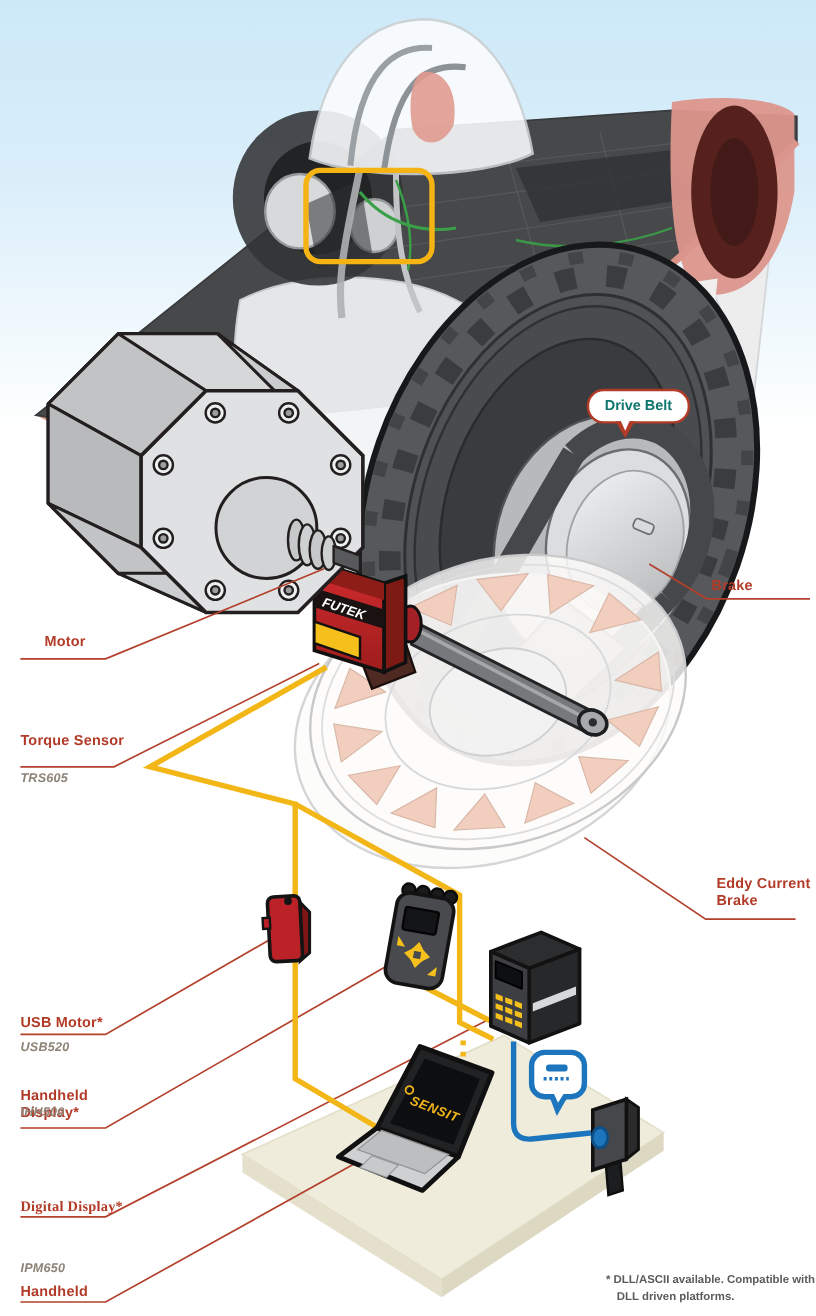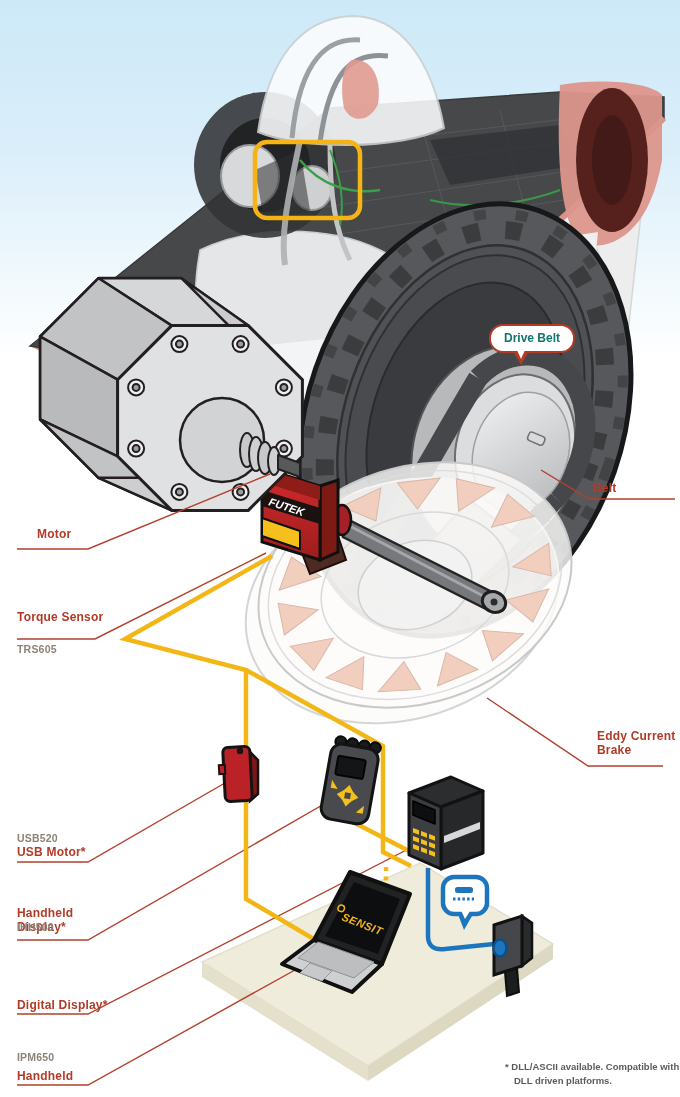--- a/index.html
+++ b/index.html
@@ -2,21 +2,21 @@
 <html><head>
 <meta charset="utf-8">
 <style>
   html,body{margin:0;padding:0;}
   #page{position:relative;width:680px;height:1097px;overflow:hidden;
         background:linear-gradient(180deg,#cde9f8 0px,#daeefa 150px,#f3fafd 290px,#ffffff 360px,#ffffff 100%);
         font-family:"Liberation Sans",sans-serif;}
   svg{position:absolute;left:0;top:0;}
   .lbl{position:absolute;color:#b23b28;font-size:12px;font-weight:bold;line-height:1.18;letter-spacing:.2px;}
   .nowrap{white-space:nowrap;}
-  .model{position:absolute;color:#8d8377;font-size:10.5px;font-weight:bold;letter-spacing:.2px;white-space:nowrap;}
+  .model{position:absolute;color:#8d8377;font-size:10.5px;font-weight:bold;letter-spacing:.2px;white-space:nowrap;font-style:italic;}
   .bubble{position:absolute;left:489px;top:324px;background:#fff;border:2.5px solid #b23b28;border-radius:14px;
           padding:5px 13px 6px 13px;color:#0f766e;font-size:12px;font-weight:bold;white-space:nowrap;}
   .bubble::before{content:"";position:absolute;left:22px;bottom:-14px;width:0;height:0;
           border:8px solid transparent;border-top:14px solid #b23b28;border-bottom:none;}
   .bubble::after{content:"";position:absolute;left:25.5px;bottom:-8px;width:0;height:0;
           border:4.5px solid transparent;border-top:9px solid #fff;border-bottom:none;}
   .footnote{position:absolute;left:505px;top:1060px;width:168px;color:#5a5b5d;font-size:9.5px;font-weight:bold;
           line-height:1.45;padding-left:9px;text-indent:-9px;}
 </style>
 </head>
@@ -286,30 +286,30 @@
   </g>
 </svg>
 
 <div class="lbl nowrap" style="left:17px;top:527px;margin-left:20px;">Motor</div>
 
 <div class="lbl nowrap" style="left:17px;top:610px;">Torque Sensor</div>
 <div class="model" style="left:17px;top:643px;">TRS605</div>
 
 <div class="bubble">Drive Belt</div>
 
-<div class="lbl nowrap" style="left:593px;top:481px;">Belt</div>
+<div class="lbl nowrap" style="left:593px;top:481px;">Brake</div>
 
 <div class="lbl" style="left:597px;top:729px;width:88px;">Eddy Current Brake</div>
 
 <div class="lbl nowrap" style="left:17px;top:845px;">USB Motor*</div>
-<div class="model" style="left:17px;top:832px;">USB520</div>
+<div class="model" style="left:17px;top:867px;">USB520</div>
 
 <div class="lbl" style="left:17px;top:906px;width:66px;">Handheld Display*</div>
 <div class="model" style="left:17px;top:921px;">IHH500</div>
 
-<div class="lbl nowrap" style="left:17px;top:998px;">Digital Display*</div>
+<div class="lbl nowrap" style="left:17px;top:998px;font-family:Liberation Serif, serif;">Digital Display*</div>
 <div class="model" style="left:17px;top:1051px;text-align:right;">IPM650</div>
 
 <div class="lbl nowrap" style="left:17px;top:1069px;">Handheld</div>
 
 <div class="footnote">* DLL/ASCII available. Compatible with DLL driven platforms.</div>
 
 </div>
 
 </body></html>

